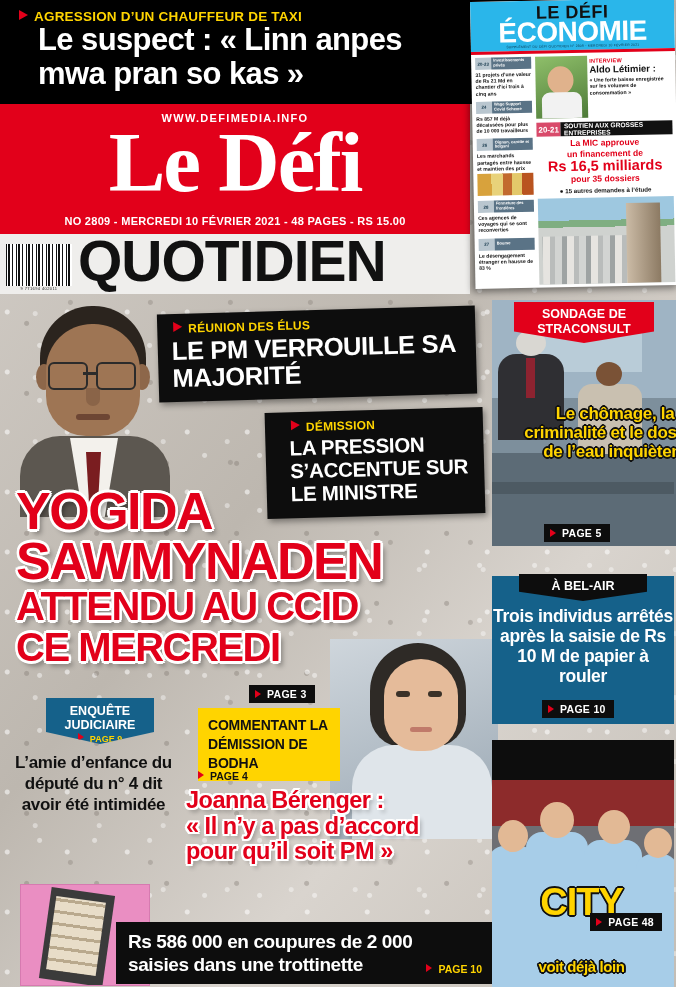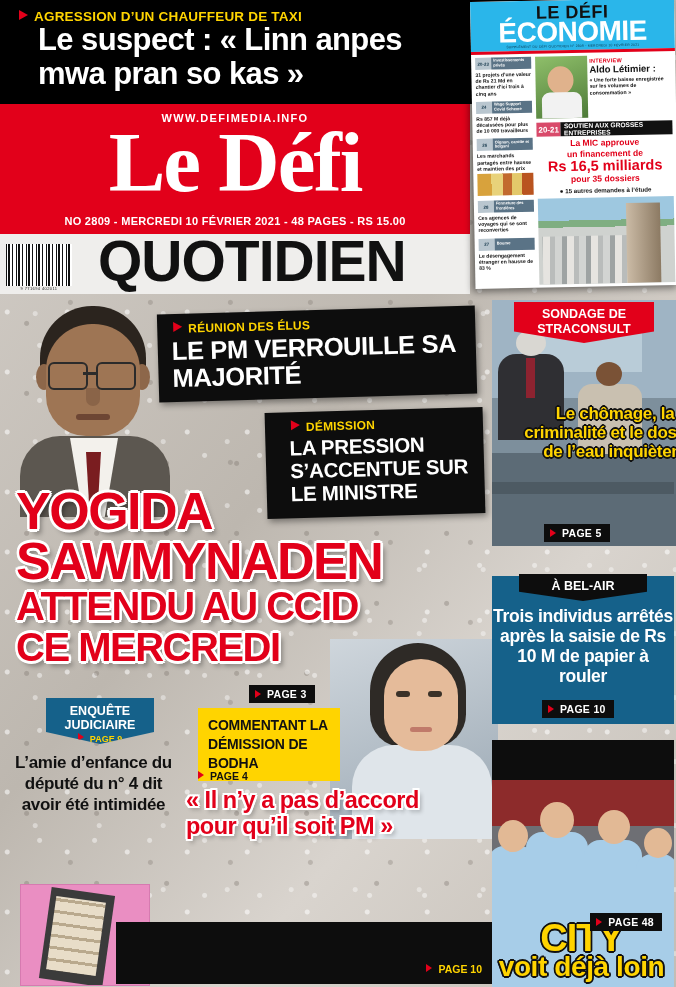--- a/index.html
+++ b/index.html
@@ -28,21 +28,21 @@
   .topbar .pg .tri{border-left-color:#e2001a;}
   .topbar h1{position:absolute;left:38px;top:23px;margin:0;color:#fff;font-size:31px;line-height:34px;font-weight:bold;letter-spacing:-.6px;width:420px;}
 
   
   .masthead{position:absolute;left:0;top:104px;width:470px;height:130px;background:#e2001a;}
   .mh-url{position:absolute;left:0;right:0;top:8px;text-align:center;color:#fff;font-size:11px;font-weight:bold;letter-spacing:1.3px;}
   .mh-logo{position:absolute;left:0;right:0;top:6px;text-align:center;color:#fff;font-size:85px;line-height:105px;font-weight:bold;letter-spacing:-2px;font-family:"Liberation Serif",serif;}
   .mh-info{position:absolute;left:0;right:0;bottom:7px;text-align:center;color:#fff;font-size:11px;font-weight:bold;letter-spacing:.3px;}
 
   .quotidien-band{position:absolute;left:0;top:234px;width:470px;height:60px;background:#efeeec;overflow:hidden;}
-  .quotidien{position:absolute;left:78px;top:-6px;font-size:57px;font-weight:bold;letter-spacing:-1px;color:#111;margin-left:20px;}
+  .quotidien{position:absolute;left:78px;top:-6px;font-size:57px;font-weight:bold;letter-spacing:-1px;color:#111;}
   .barcode{position:absolute;left:6px;top:10px;width:66px;height:42px;
     background:repeating-linear-gradient(90deg,#111 0 1px,#fff 1px 2px,#111 2px 4px,#fff 4px 6px,#111 6px 7px,#fff 7px 10px);}
   .barcode-num{position:absolute;left:6px;top:52px;width:66px;text-align:center;font-size:4px;color:#222;letter-spacing:.4px;}
 
   
   .suppl{position:absolute;left:470px;top:2px;width:204px;height:287px;background:#fff;
     box-shadow:-3px 3px 7px rgba(0,0,0,.45);transform:rotate(-1.1deg);transform-origin:left top;overflow:hidden;}
   .suppl-head{position:absolute;left:0;top:0;width:204px;height:50px;background:#2ab6ea;}
   .suppl-le{position:absolute;left:0;right:0;top:2px;text-align:center;color:#111;font-size:18px;font-weight:bold;letter-spacing:.5px;}
   .suppl-eco{position:absolute;left:0;right:0;top:16px;text-align:center;color:#fff;font-size:28px;font-weight:bold;letter-spacing:-.5px;}
@@ -181,21 +181,21 @@
   .fb-tag{position:absolute;left:0;top:0;width:182px;height:40px;background:#0d0d0d;color:#fff;text-align:center;}
   .fb-tag .l1{font-size:12.5px;font-weight:bold;display:block;padding-top:6px;letter-spacing:.2px;margin-top:48px;}
   .fb-tag .l2{font-size:12.5px;font-weight:bold;display:block;letter-spacing:.2px;}
   .fb-tag sup{font-size:7.5px;}
   .fb-photo{position:absolute;left:0;top:40px;width:182px;height:207px;background:linear-gradient(180deg,#8d2b2b 0 22%,#6e6f74 22% 100%);overflow:hidden;}
   .pl{position:absolute;border-radius:16px 16px 0 0;background:#a7cde8;}
   .pl-h{position:absolute;border-radius:50%;background:#e2b995;}
   .fb-h{position:absolute;left:0;right:3px;bottom:10px;text-align:center;color:#ffd400;font-weight:bold;
     text-shadow:1.8px 0 0 #111,-1.8px 0 0 #111,0 1.8px 0 #111,0 -1.8px 0 #111,1.4px 1.4px 0 #111,-1.4px 1.4px 0 #111,1.4px -1.4px 0 #111,-1.4px -1.4px 0 #111;}
   .fb-h .c{font-size:38px;line-height:36px;display:block;letter-spacing:-1px;}
-  .fb-h .v{font-size:28px;line-height:21px;display:block;letter-spacing:-.4px;}
+  .fb-h .v{font-size:15px;line-height:21px;display:block;letter-spacing:-.4px;margin-top:36px;}
   .fb-pg{position:absolute;right:12px;bottom:56px;}
 
   
   .botbar{position:absolute;left:116px;top:922px;width:376px;height:62px;background:#0d0d0d;}
   .botbar .t{position:absolute;left:12px;top:8px;width:348px;color:#fff;font-size:19px;line-height:23px;font-weight:bold;letter-spacing:-.4px;}
   .botbar .pg{position:absolute;right:10px;bottom:9px;color:#ffd400;font-size:10.5px;font-weight:bold;}
 </style>
 </head>
 <body>
 
@@ -371,20 +371,21 @@
       <div class="jp-mouth"></div>
     </div>
 
     <div class="ybox">
       <div class="t">COMMENTANT LA DÉMISSION DE BODHA</div>
     </div>
     <div class="pg4">
       <span class="tri sm"></span><span>PAGE 4</span>
     </div>
     <div class="jred">
+      <span>Joanna Bérenger :</span>
       <span>« Il n’y a pas d’accord</span>
       <span>pour qu’il soit PM »</span>
     </div>
   </div>
 
   <div class="sond-wrap">
     <div class="sond-photo">
       <div class="sp-screen"></div>
       <div class="sp-desk"></div>
       <div class="sp-man1-b"></div>
@@ -431,18 +432,19 @@
       <span class="c">CITY</span>
       <span class="v">voit déjà loin</span>
     </div>
     <div class="pgtag fb-pg">
       <span class="tri sm"></span>
         <span>PAGE 48</span>
     </div>
   </div>
 
   <div class="botbar">
+    <div class="t">Rs 586 000 en coupures de 2 000 saisies dans une trottinette</div>
     <div class="pg">
       <span class="tri sm"></span><span>PAGE 10</span>
     </div>
   </div>
 
 </div>
 
 </body></html>

